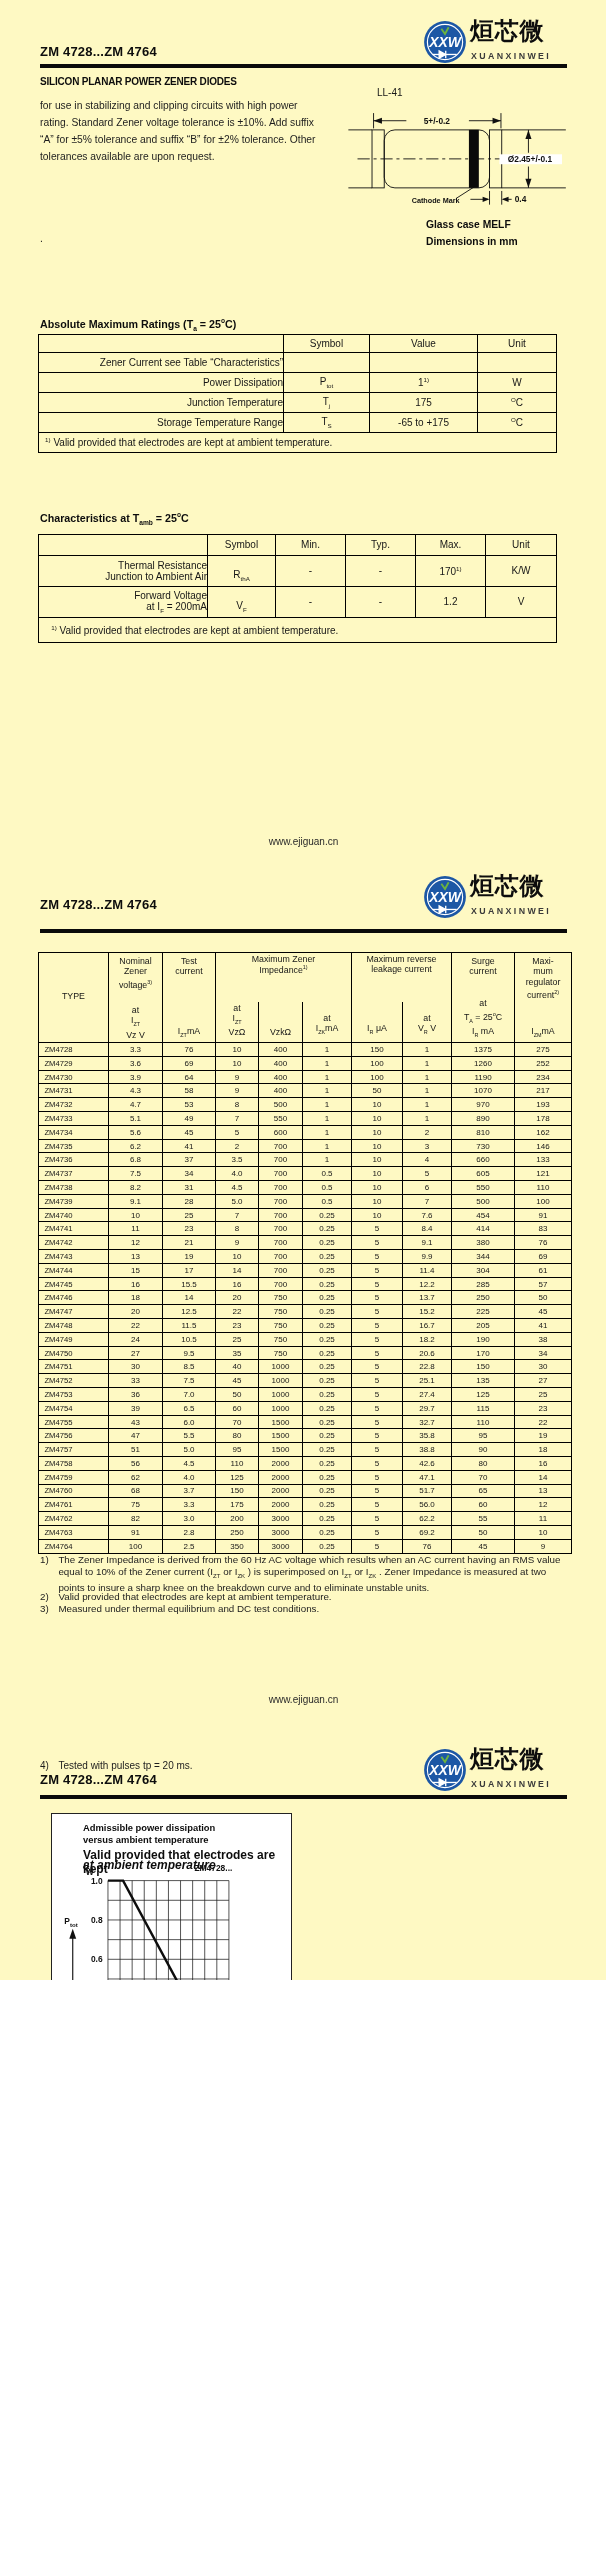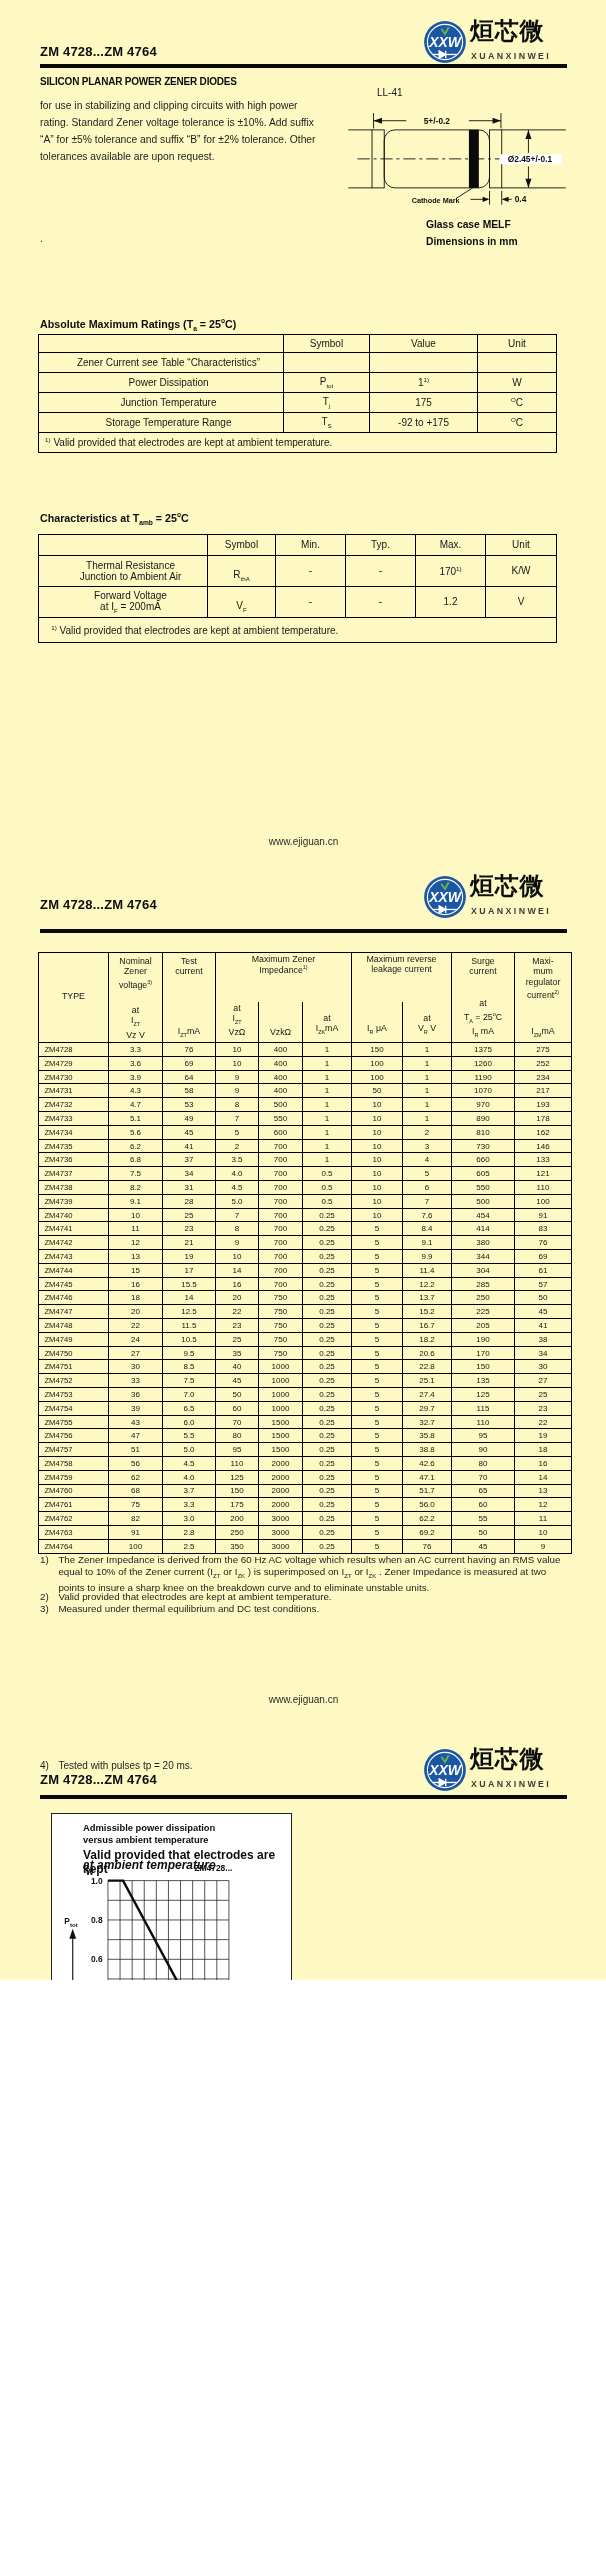--- a/index.html
+++ b/index.html
@@ -13,21 +13,21 @@
   .lines{position:absolute;left:40px;font-size:10.3px;line-height:17px;color:#1d1d1d;}
   .sec-title{position:absolute;left:40px;font-size:10.7px;font-weight:bold;color:#0d0d0d;}
   
   .logo{position:absolute;left:423px;width:153px;height:47px;}
   .logo-cn{position:absolute;left:47px;top:-4.6px;font-size:24px;font-weight:bold;letter-spacing:0.8px;color:#0d0d0d;
            font-family:"DejaVu Sans","Liberation Sans",sans-serif;}
   .logo-en{position:absolute;left:48px;top:31px;font-size:8.8px;font-weight:bold;letter-spacing:2.4px;color:#3a3a3a;}
   
   .spec{position:absolute;border-collapse:collapse;table-layout:fixed;border:1.9px solid #000;font-size:10px;color:#161616;}
   .spec th,.spec td{border:1.1px solid #000;text-align:center;vertical-align:middle;font-weight:normal;padding:0;}
-  .spec td:first-child,.spec th:first-child{text-align:center;padding-left:15px;}
+  .spec td:first-child,.spec th:first-child{text-align:right;padding-left:15px;}
   .spec .noterow td{text-align:left;padding-left:6.1px;}
   #amr-table thead tr{height:17.6px;} #amr-table tbody tr{height:20px;}
   #char-table thead tr{height:20.7px;} #char-table tbody[data-rows] tr{height:31px;}
   #char-table tbody[data-rows] td:nth-child(2){vertical-align:bottom;padding-bottom:3.8px;}
   #char-table .noterow{height:25px;}
   
   .big-table{position:absolute;left:38px;top:952px;border-collapse:collapse;table-layout:fixed;width:531px;
              border:1.9px solid #000;color:#161616;}
   .big-table th,.big-table td{border:1.1px solid #000;padding:0;font-weight:normal;}
   .big-table thead{font-size:8.8px;}
@@ -169,21 +169,21 @@
         </tr>
         <tr>
           <td>Junction Temperature</td>
           <td>T<sub>j</sub></td>
           <td>175</td>
           <td><sup>O</sup>C</td>
         </tr>
         <tr>
           <td>Storage Temperature Range</td>
           <td>T<sub>S</sub></td>
-          <td>-92 to +175</td>
+          <td>-65 to +175</td>
           <td><sup>O</sup>C</td>
         </tr>
       </tbody>
     <tbody>
       <tr class="noterow" style="height:20.7px;">
         <td colspan="4"><sup>1)</sup> Valid provided that electrodes are kept at ambient temperature.</td>
       </tr>
     </tbody>
   </table>
 

